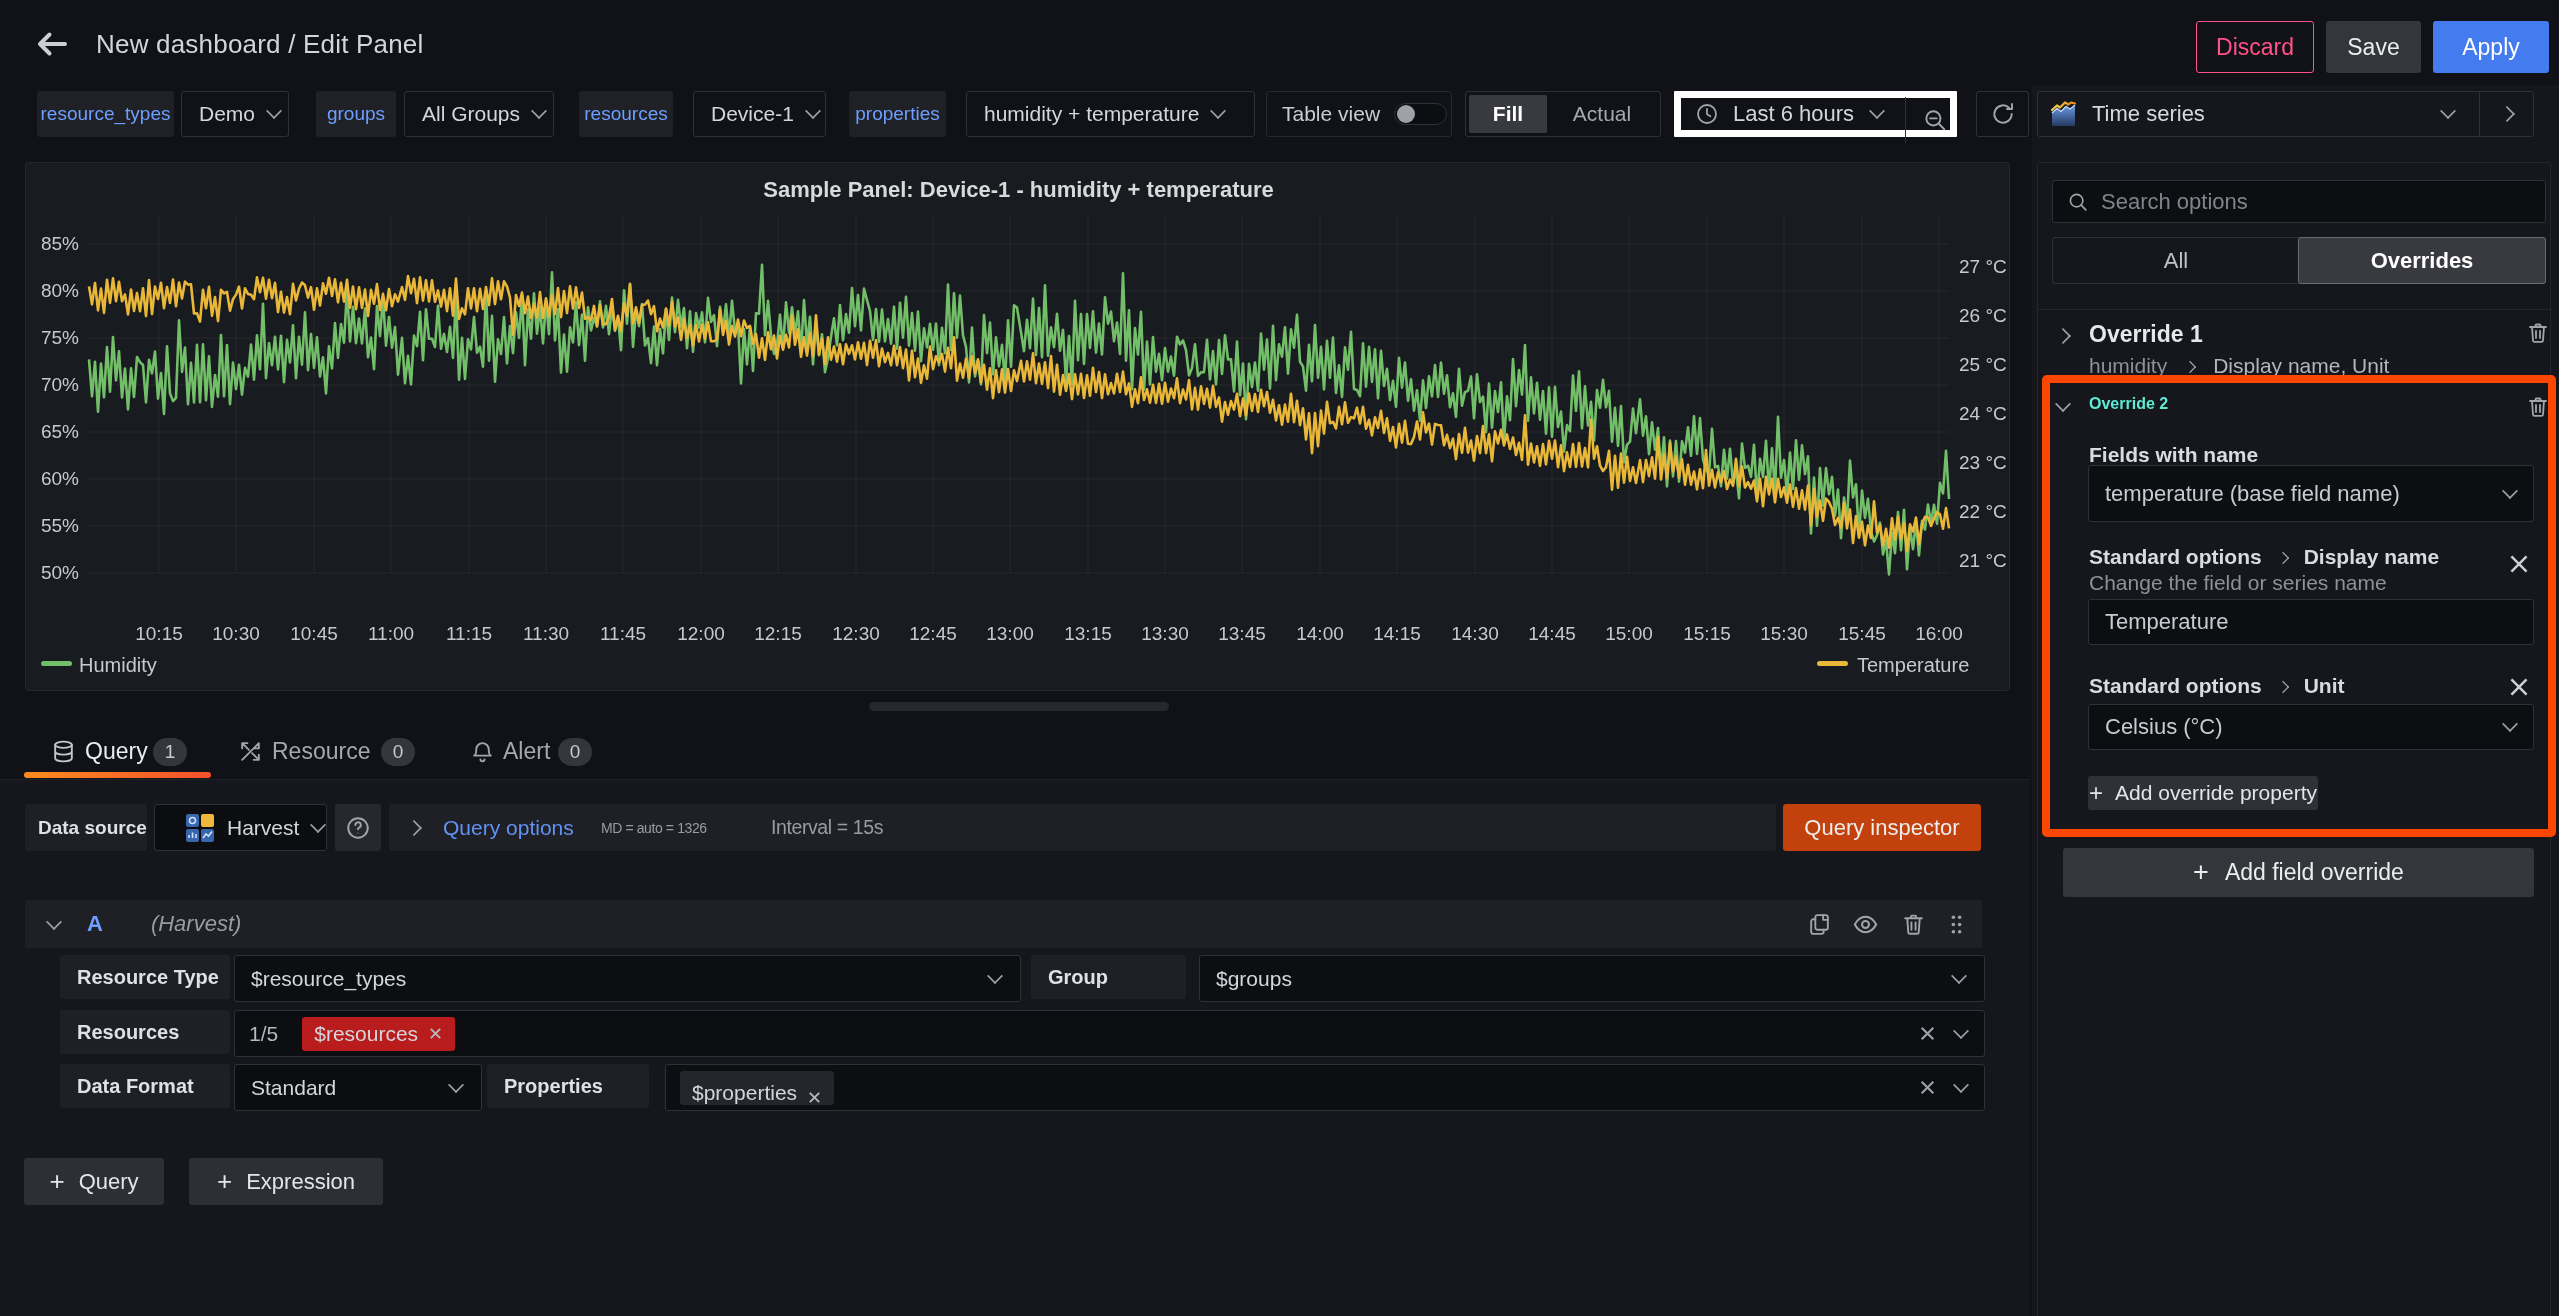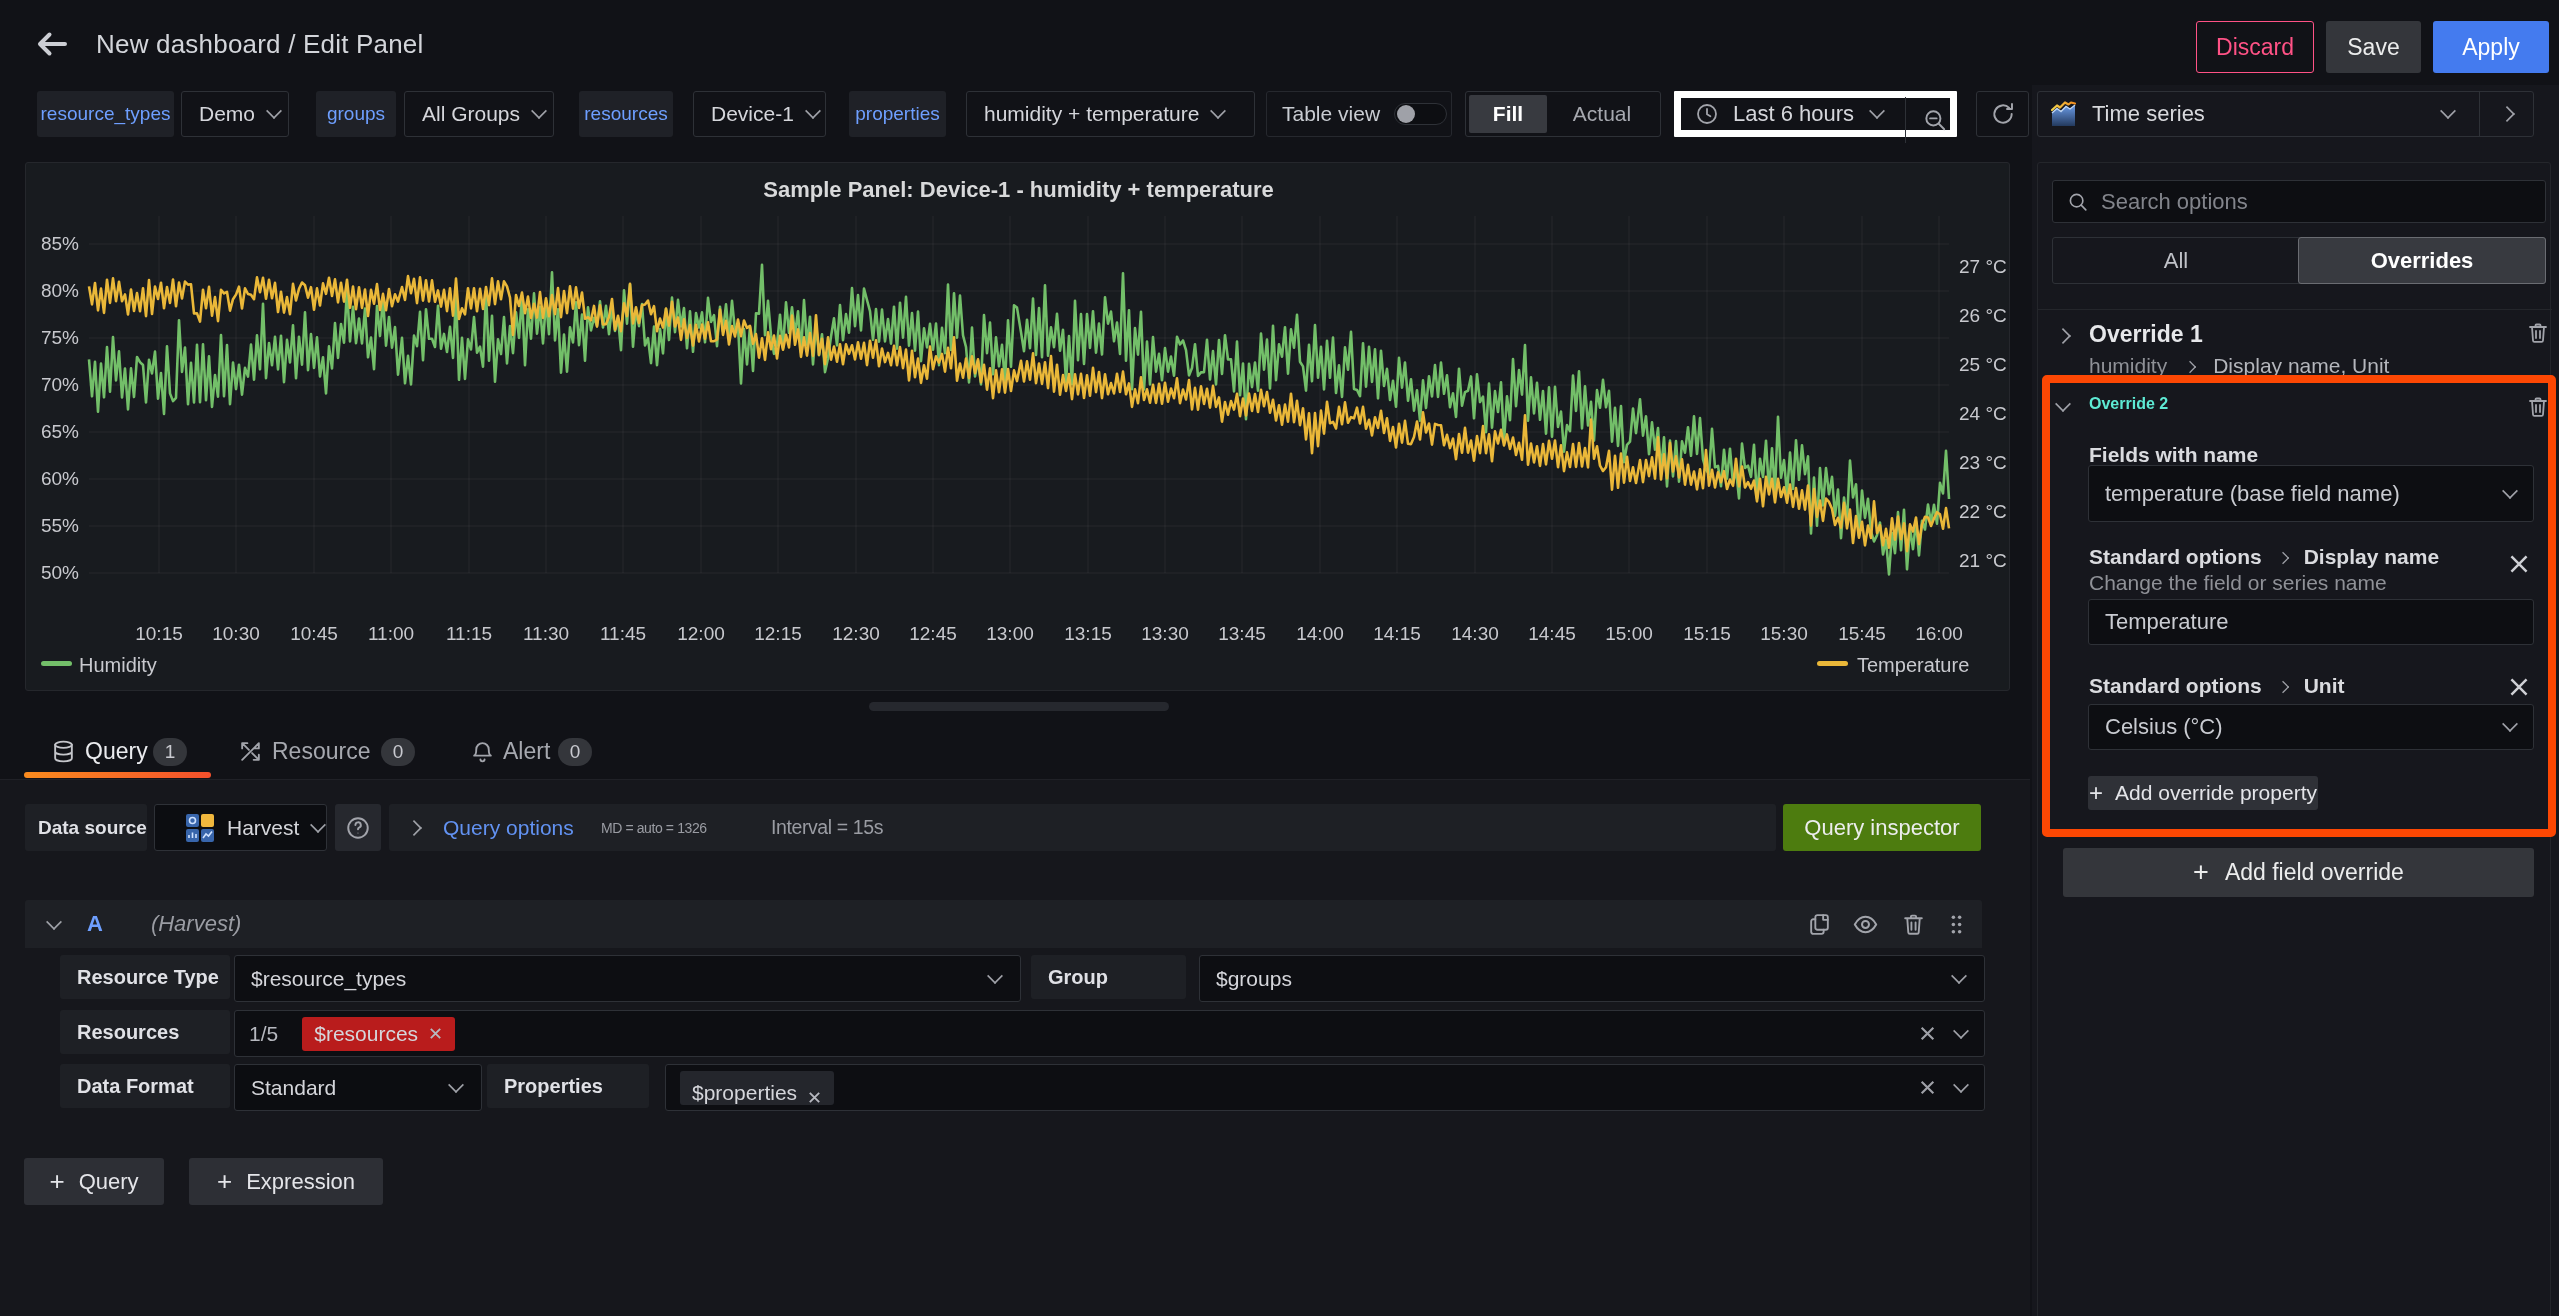--- a/index.html
+++ b/index.html
@@ -200,21 +200,21 @@
       <path d="M9.6 9.2 a2.5 2.5 0 1 1 3.4 2.4 c-0.8 0.35-1 0.8-1 1.6" class="icon"></path>
       <circle cx="12" cy="16.6" r="0.5" fill="#a2a4ab" stroke="none"></circle>
     </svg>
 </div>
 <div class="abs row" style="left:389px;top:804px;width:1387px;height:47px;background:#1e2025;border-radius:3px">
   <span class="chev" style="transform:rotate(-45deg) scale(0.8);margin-left:18px;margin-top:0"></span>
   <span style="margin-left:22px;color:#6292f2;font-size:21px;font-weight:500">Query options</span>
   <span class="abs" style="left:212px;color:#9a9ca3;font-size:14px;letter-spacing:-0.4px">MD = auto = 1326</span>
   <span class="abs" style="left:382px;color:#9a9ca3;font-size:19.5px;letter-spacing:-0.4px">Interval = 15s</span>
 </div>
-<div class="abs gbtn" style="left:1783px;top:804px;width:198px;height:47px;background:#4d7c0f">Query inspector</div>
+<div class="abs gbtn" style="left:1783px;top:804px;width:198px;height:47px;background:#c2410c">Query inspector</div>
 
 <div class="abs row" style="left:25px;top:900px;width:1957px;height:48px;background:#1e2025;border-radius:3px 3px 0 0">
   <span class="chev" style="margin-left:22px;margin-top:-4px"></span>
   <span style="margin-left:26px;color:#6e9fff;font-size:22px;font-weight:700">A</span>
   <span style="margin-left:48px;color:#9a9ca3;font-size:22px;font-style:italic">(Harvest)</span>
   <span style="margin-left:auto"></span>
   <svg style="margin-right:20px" width="25" height="25" viewBox="0 0 24 24">
       <rect x="8" y="3" width="12" height="14" rx="2" class="icon"></rect>
       <path d="M16 17 v2 a2 2 0 0 1 -2 2 H6 a2 2 0 0 1 -2-2 V9 a2 2 0 0 1 2-2 h2" class="icon" fill="none"></path>
       <path d="M15.5 3 v4.5 H20" class="icon"></path>

